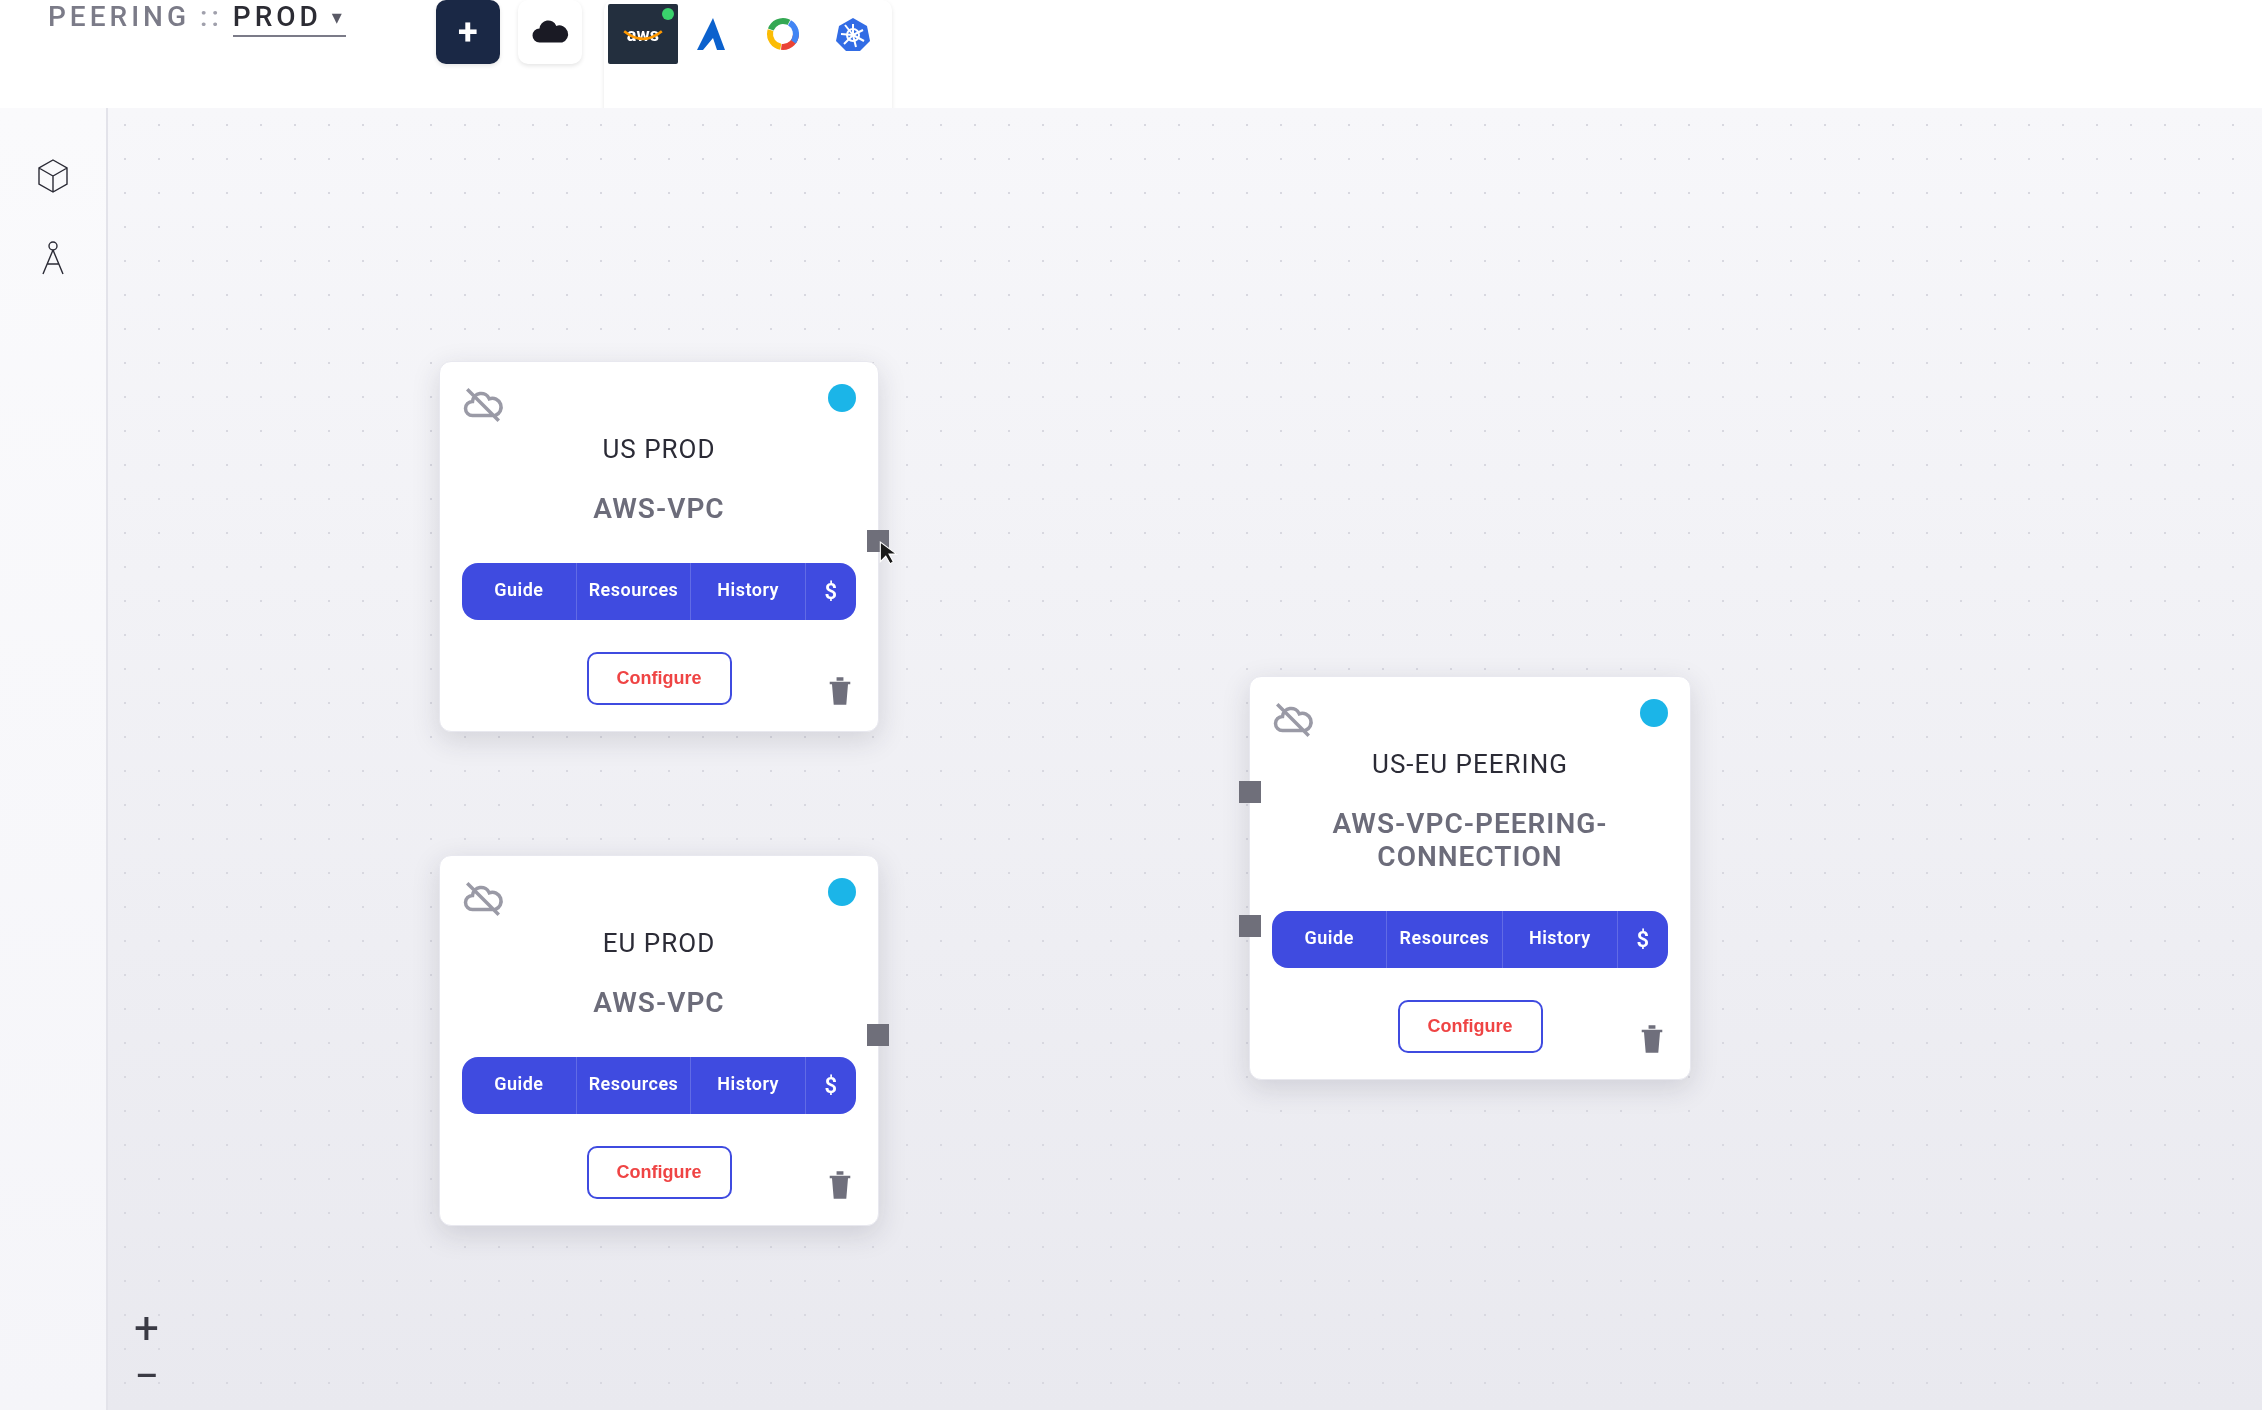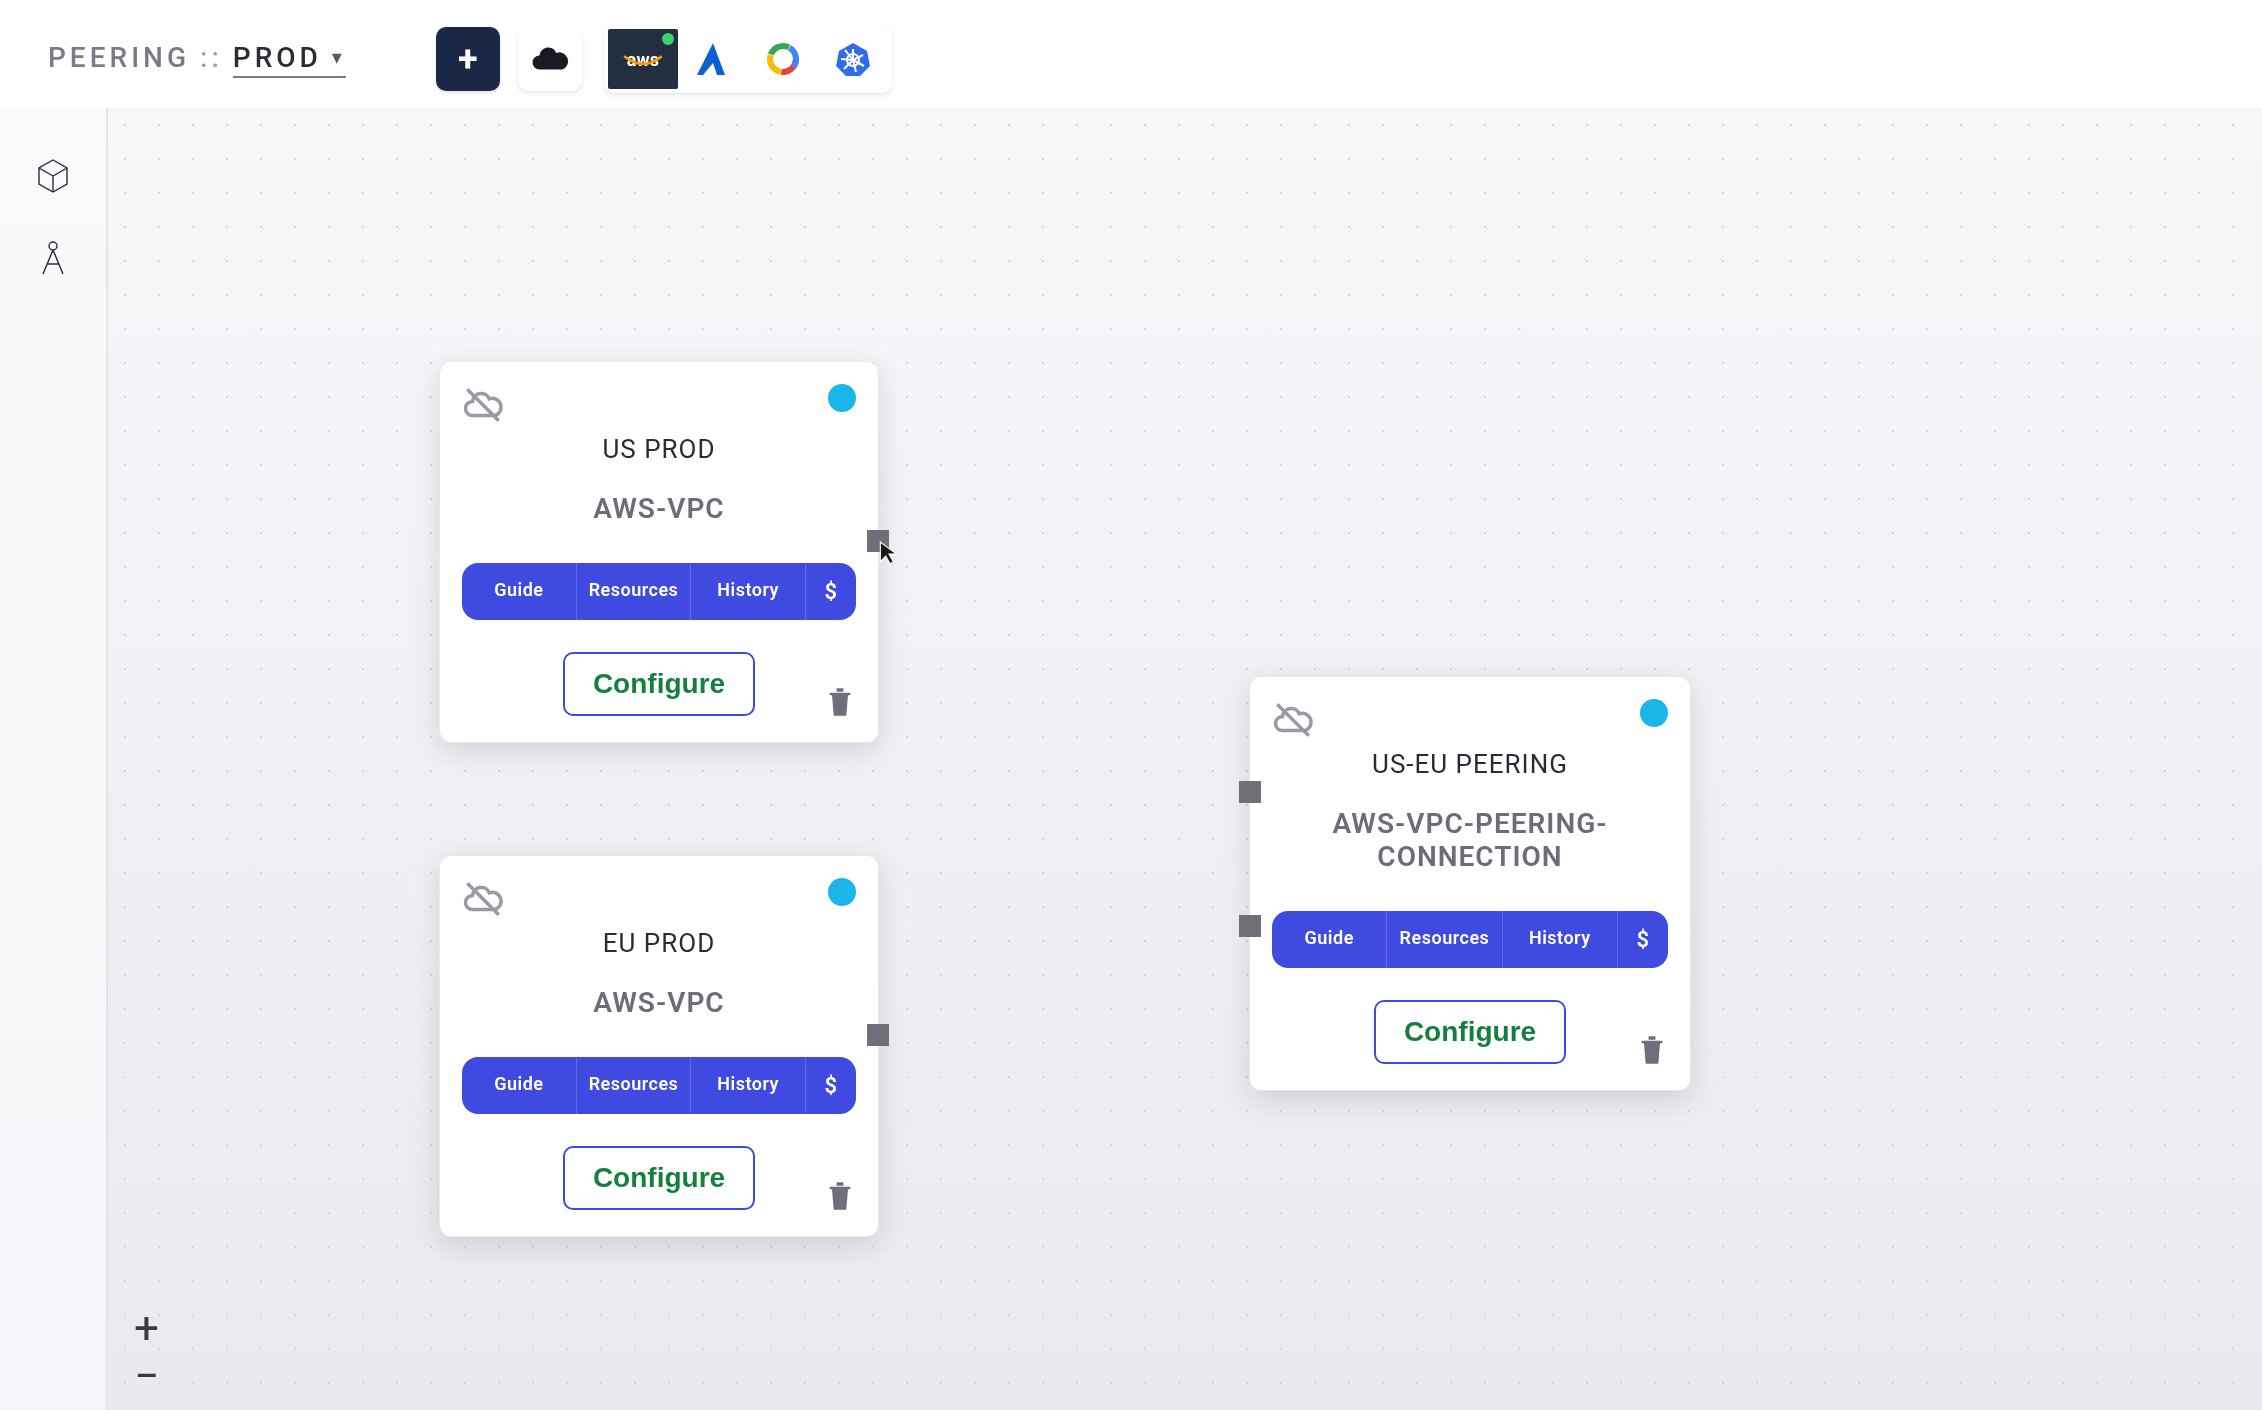--- a/index.html
+++ b/index.html
@@ -11,21 +11,20 @@
     overflow: hidden;
     position: relative;
   }
 
   
   .topbar {
     position: absolute;
     top: 0; left: 0; right: 0;
     height: 120px;
     display: flex;
-    align-items: center;
     padding-left: 48px;
     background: #ffffff;
     border-bottom: 2px solid #84cc16;
   }
   .breadcrumb {
     display: flex;
     align-items: baseline;
     color: #7b7b88;
     font-size: 28px;
     letter-spacing: 4px;
@@ -142,22 +141,22 @@
     margin-top:38px;display:flex;background:#3f4be0;border-radius:16px;overflow:hidden;
   }
   .pill{
     flex:1;color:#ffffff;font-size:18px;font-weight:600;text-align:center;
     padding:16px 6px;cursor:pointer;letter-spacing:0.5px;
     border-right:1px solid rgba(255,255,255,0.18);
   }
   .pill:last-child{border-right:none;flex:0 0 50px;font-size:22px;}
   .card-foot{display:flex;justify-content:center;align-items:center;margin-top:32px;position:relative;}
   .config-btn{
-    border:2px solid #3f4be0;color:#15803d;background:#ffffff;
-    font-weight:700;font-size:28px;padding:14px 28px;border-radius:10px;cursor:pointer;
+    border:2px solid #3f4be0;color:#ef4444;background:#ffffff;
+    font-weight:700;font-size:18px;padding:14px 28px;border-radius:10px;cursor:pointer;
   }
   .trash{position:absolute;right:2px;bottom:-6px;cursor:pointer;}
   .trash svg{width:28px;height:32px;fill:#6f6f7c;}
 
   .port{
     position:absolute;width:22px;height:22px;background:#6f6f7a;cursor:grab;
   }
 
   
   .wire-layer{position:absolute;inset:0;pointer-events:none;}

